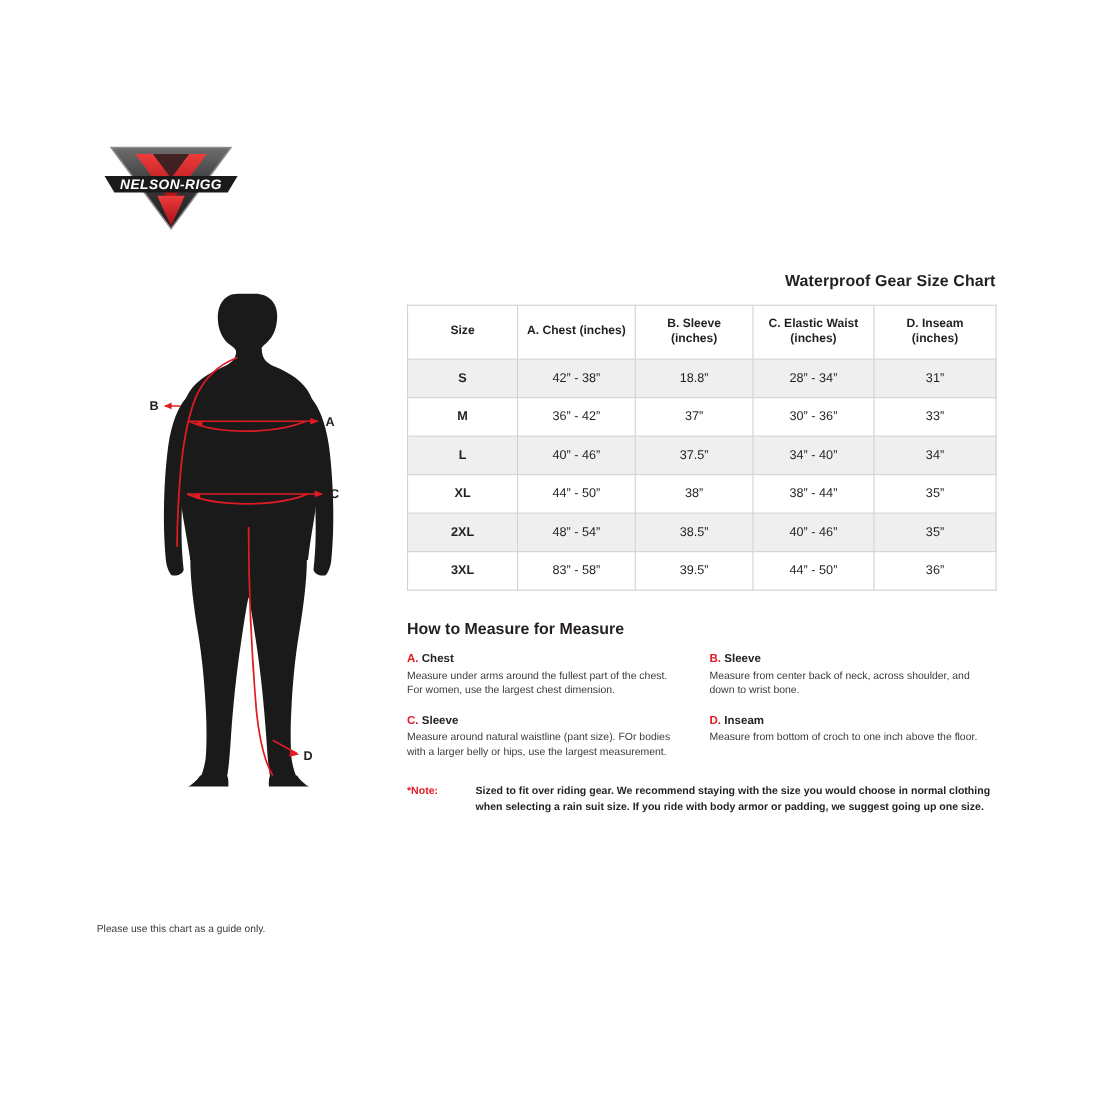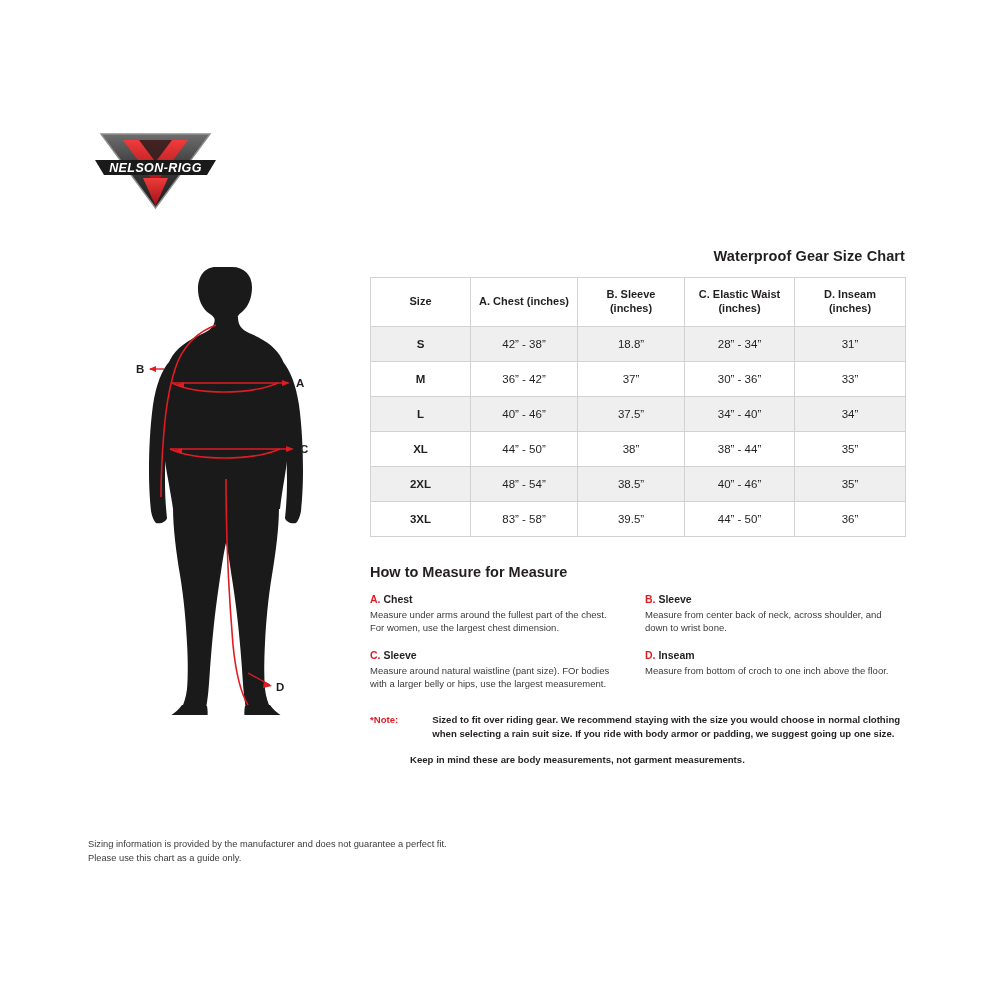--- a/index.html
+++ b/index.html
@@ -369,19 +369,17 @@
         <span class="howto-label">Inseam</span>
       </div>
       <div class="howto-body">Measure from bottom of croch to one inch above the floor.</div>
     </div>
   </div>
 
   <div class="note-block">
     <span class="note-label">*Note:</span>
     <span class="note-body">Sized to fit over riding gear. We recommend staying with the size you would choose in normal clothing when selecting a rain suit size. If you ride with body armor or padding, we suggest going up one size.</span>
   </div>
-  <div class="note-extra">Keep in mind these are body measurements, not garment measurements.</div>
 </div>
 
 <div class="disclaimer">
-  <div>Sizing information is provided by the manufacturer and does not guarantee a perfect fit.</div>
   <div>Please use this chart as a guide only.</div>
 </div>
 
 </body></html>

